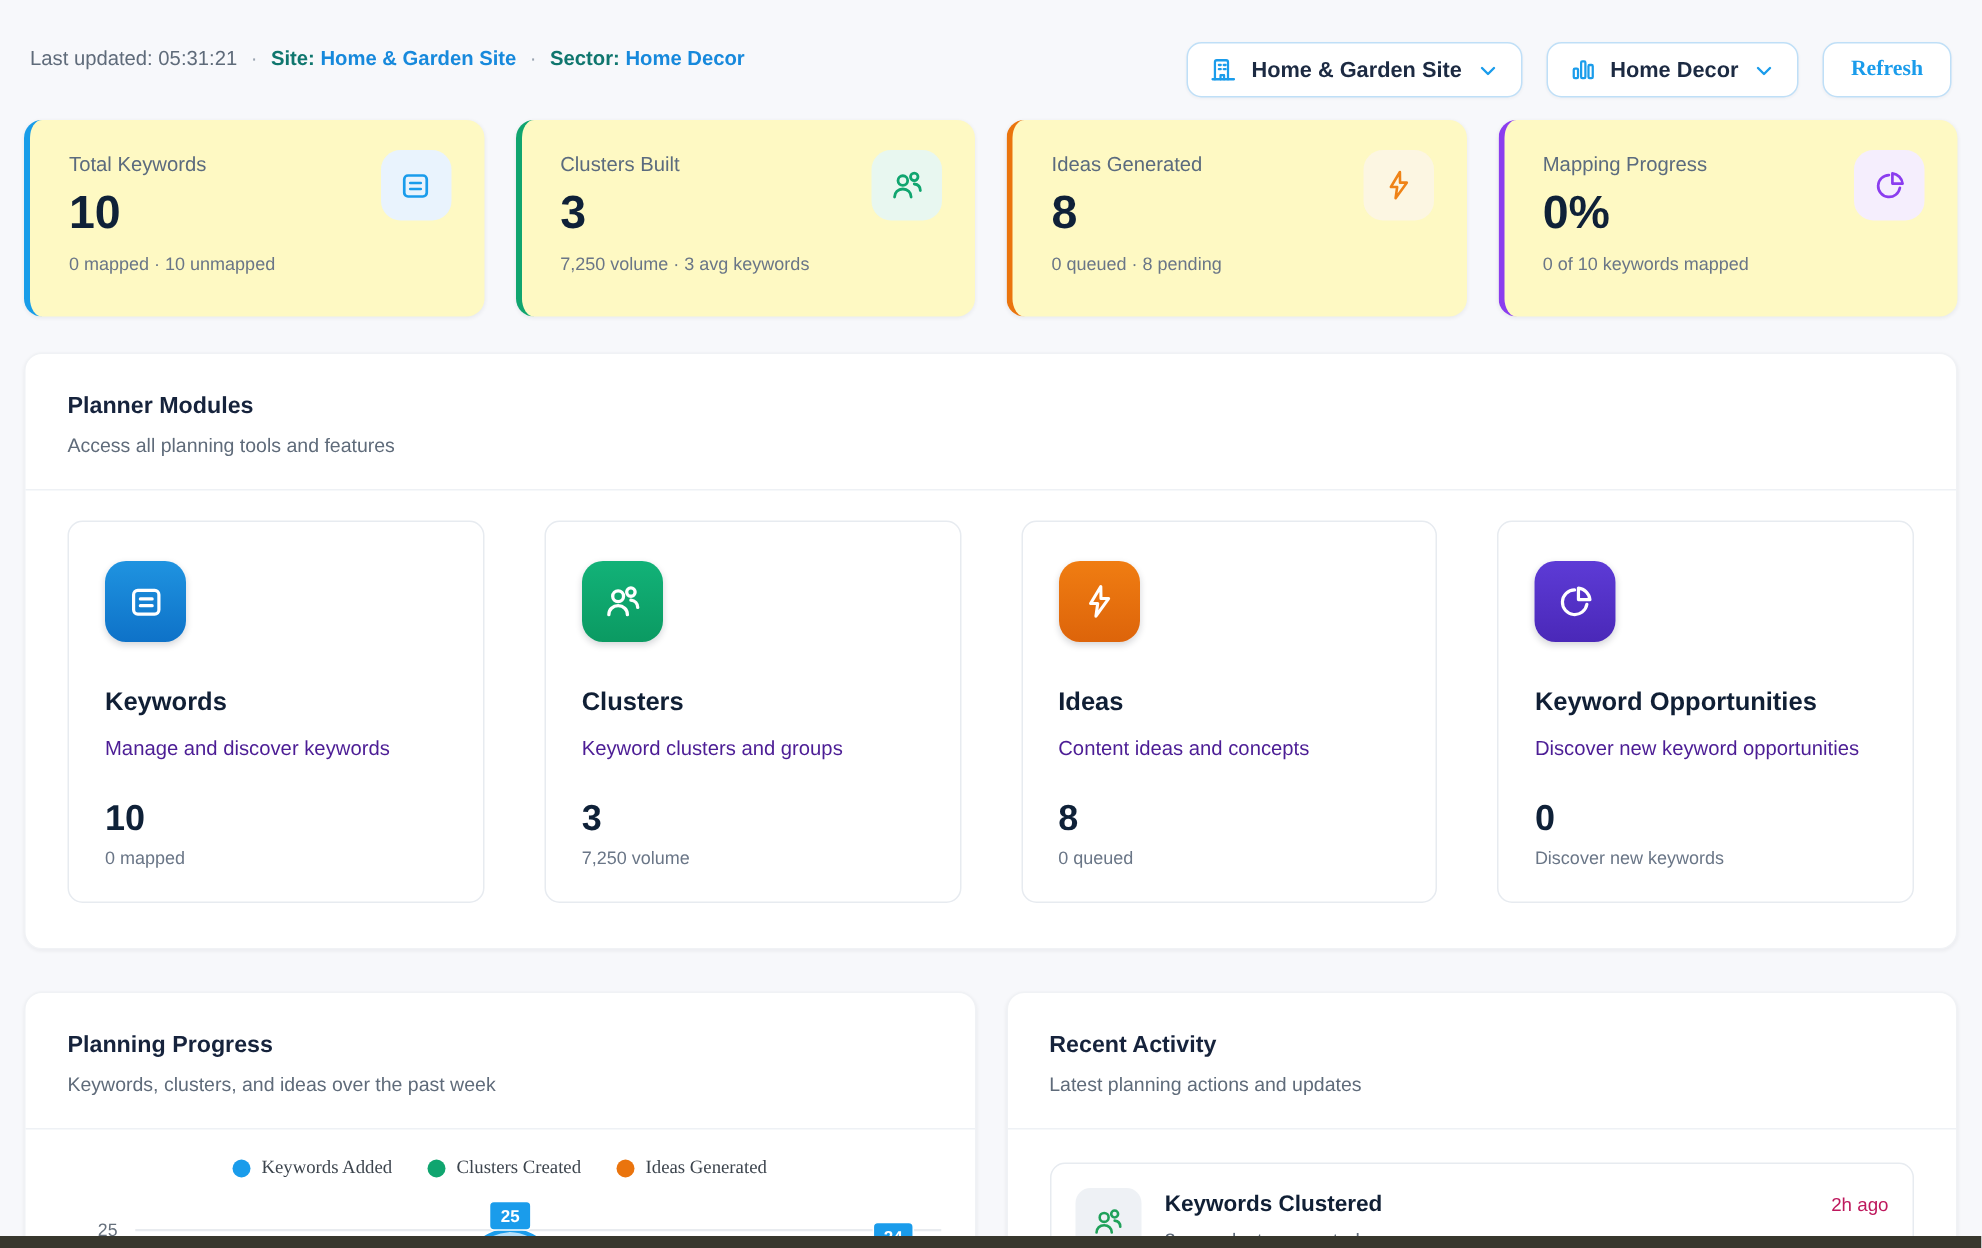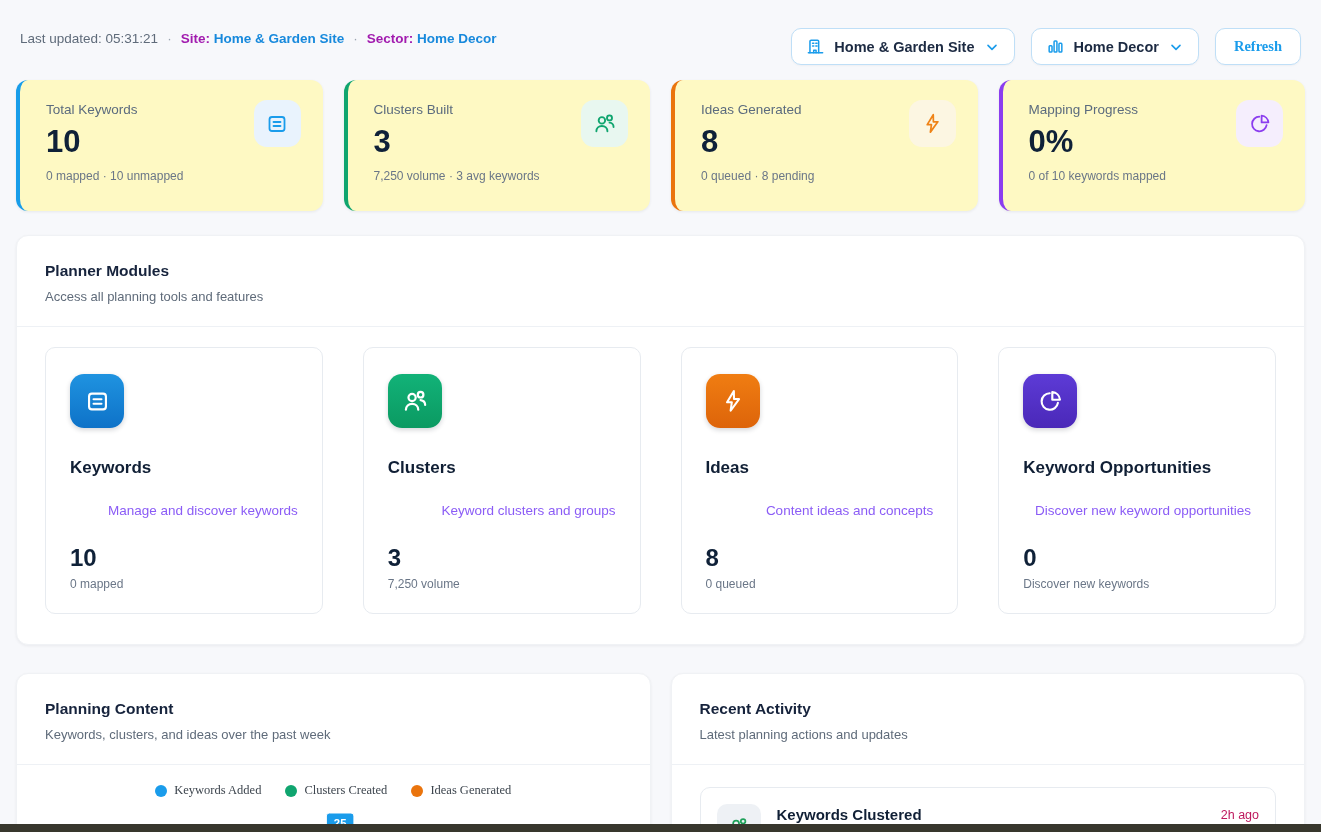--- a/index.html
+++ b/index.html
@@ -9,21 +9,21 @@
     font-family: "Liberation Sans", sans-serif;
     color: #16233c;
     position: relative;
   }
   .page { padding: 0 16px; }
 
   
   .header { display: flex; justify-content: space-between; align-items: flex-start; padding: 22px 4px 0 4px; }
   .page-title { font-size: 25px; font-weight: 800; color: #101f35; letter-spacing: .2px; }
   .meta { margin-top: 9px; font-size: 13.5px; color: #5f6b7a; display: flex; gap: 9px; align-items: center; }
-  .meta b { color: #a21caf; font-weight: 700; }
+  .meta b { color: #0f766e; font-weight: 700; }
   .meta a { color: #1789dc; text-decoration: none; font-weight: 600; }
   .meta .dot { color: #9aa4b0; }
   .toolbar { display: flex; gap: 16px; align-items: center; margin-top: 6px; }
   .tbtn {
     height: 37px; background: #fff; border: 1px solid #bfdff7; border-radius: 10px;
     display: flex; align-items: center; gap: 9px; padding: 0 14px;
     font-size: 14.5px; font-weight: 700; color: #1c2a42; cursor: pointer;
     box-shadow: 0 1px 2px rgba(16,24,40,.04);
   }
   .tbtn svg { display: block; }
@@ -73,21 +73,21 @@
   .module-tile {
     width: 54px; height: 54px; border-radius: 14px;
     display: flex; align-items: center; justify-content: center;
     box-shadow: 0 2px 5px rgba(16,24,40,.18);
   }
   .g-blue   { background: linear-gradient(180deg, #1f93e0, #0e72c8); }
   .g-green  { background: linear-gradient(180deg, #12b278, #0b9a62); }
   .g-orange { background: linear-gradient(180deg, #f07d12, #dd640a); }
   .g-indigo { background: linear-gradient(180deg, #5d3bd6, #4a28b8); }
   .module-title { font-size: 17px; font-weight: 800; color: #101f35; margin-top: 30px; }
-  .module-desc  { font-size: 13.5px; color: #8b5cf6; margin-top: 25px; text-align: right; }
+  .module-desc  { font-size: 13.5px; color: #4c1d95; margin-top: 13px; }
   .module-value { font-size: 24px; font-weight: 800; color: #0f2138; margin-top: 26px; }
   .module-sub   { font-size: 12px; color: #6a7687; margin-top: 5px; }
 
   
   .bottom-row { display: flex; gap: 20px; align-items: stretch; }
   .bottom-row .panel { flex: 1; margin-top: 28px; min-height: 230px; border-radius: 12px; }
 
   .legend { display: flex; justify-content: center; gap: 24px; margin-top: 18px; font-family: Liberation Serif, serif; }
   .legend-item { display: flex; align-items: center; gap: 7px; font-size: 12.5px; color: #3d454e; }
   .legend-dot { width: 12px; height: 12px; border-radius: 50%; }
@@ -284,21 +284,21 @@
         <div class="module-value">0</div>
         <div class="module-sub">Discover new keywords</div>
       </div>
     </div>
   </div>
 
   <div class="bottom-row">
 
     <div class="panel">
       <div class="panel-head">
-        <div class="panel-title">Planning Content</div>
+        <div class="panel-title">Planning Progress</div>
         <div class="panel-sub">Keywords, clusters, and ideas over the past week</div>
       </div>
       <div class="divider"></div>
 
       <div class="legend">
         <div class="legend-item">
           <span class="legend-dot d-blue"></span>
           <span>Keywords Added</span>
         </div>
         <div class="legend-item">

